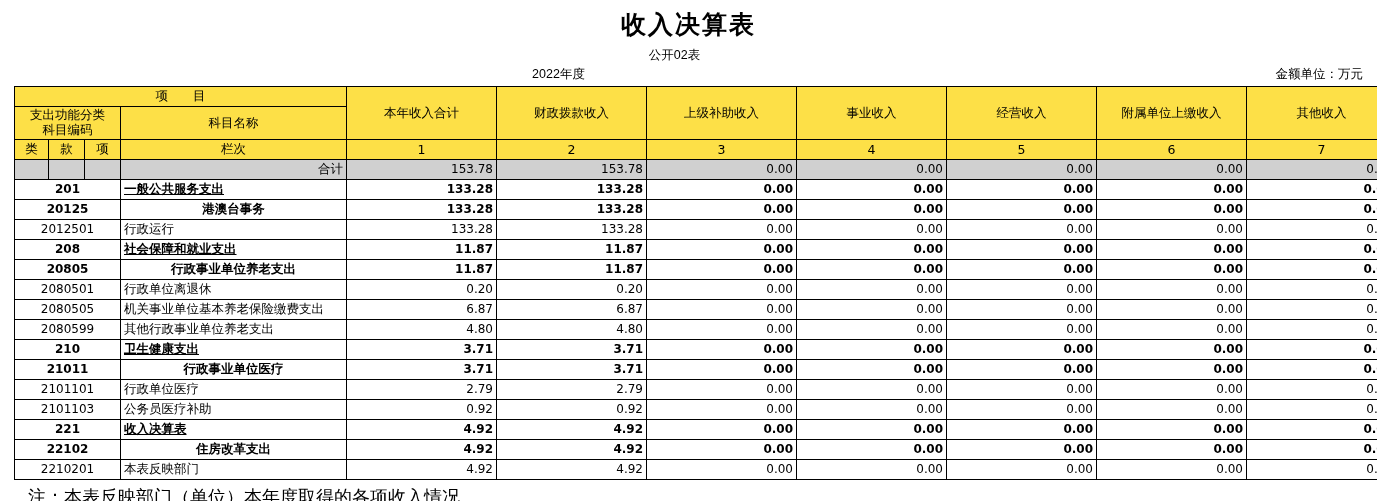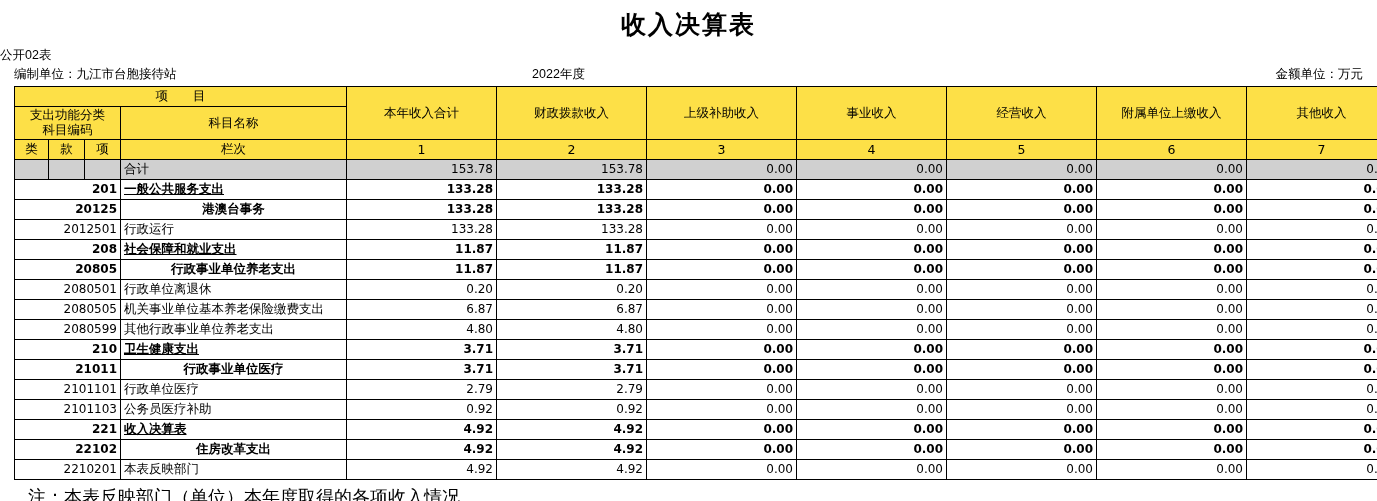--- a/index.html
+++ b/index.html
@@ -22,21 +22,21 @@
   }
   .doc-title {
     text-align: center;
     font-size: 25px;
     font-weight: bold;
     letter-spacing: 2px;
     margin: 8px 0 4px 0;
     font-family: Liberation Sans, sans-serif;
   }
   .sheet-code {
-    text-align: left;
+    text-align: center;
     font-size: 12.5px;
     padding-right: 28px;
     margin-top: 6px;
   }
   .meta-row {
     display: flex;
     align-items: flex-end;
     font-size: 12.5px;
     padding: 2px 14px 3px 14px;
     position: relative;
@@ -65,29 +65,29 @@
     font-weight: normal;
     vertical-align: middle;
     overflow: hidden;
     white-space: nowrap;
   }
   .hdr {
     background: #fde047;
     text-align: center;
   }
   .hdr-tall { height: 38px; }
-  .rowlbl { text-align: left; margin-left: 48px; }
+  .rowlbl { text-align: right; margin-left: 48px; }
   .num {
     text-align: right;
     padding-right: 6px;
     font-family: "DejaVu Sans", sans-serif;
     font-size: 12px;
   }
   .code {
-    text-align: right;
+    text-align: center;
     padding-left: 3px;
     font-family: "DejaVu Sans", sans-serif;
     font-size: 12px;
   }
   .name-l1 { text-align: left; padding-left: 24px; text-decoration: underline; }
   .name-l2 { text-align: center; padding-left: 34px; }
   .name-l3 { text-align: left; padding-left: 46px; margin-left: 12px; }
   tr.bold td { font-weight: bold; }
   tr.total td { background: #d0d0d0; }
   .col-k { width: 34px; }
@@ -104,21 +104,20 @@
 </head>
 <body>
 
 <div class="page">
 
   <div class="doc-title">收入决算表</div>
 
   <div class="sheet-code">公开02表</div>
 
   <div class="meta-row">
-    <div class="meta-left">编制单位：九江市台胞接待站</div>
     <div class="meta-center">2022年度</div>
     <div class="meta-right">金额单位：万元</div>
   </div>
 
   <table class="main">
     <colgroup>
       <col class="col-k">
         <col class="col-kuan">
         <col class="col-xiang">
         <col class="col-name">

